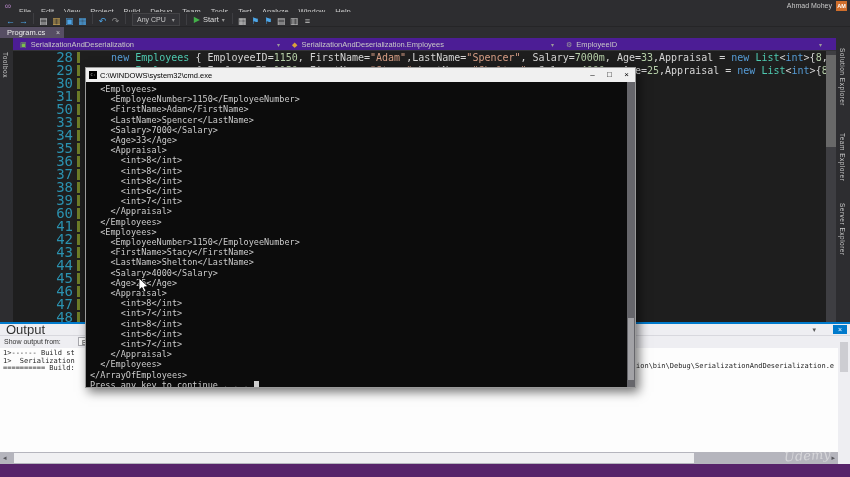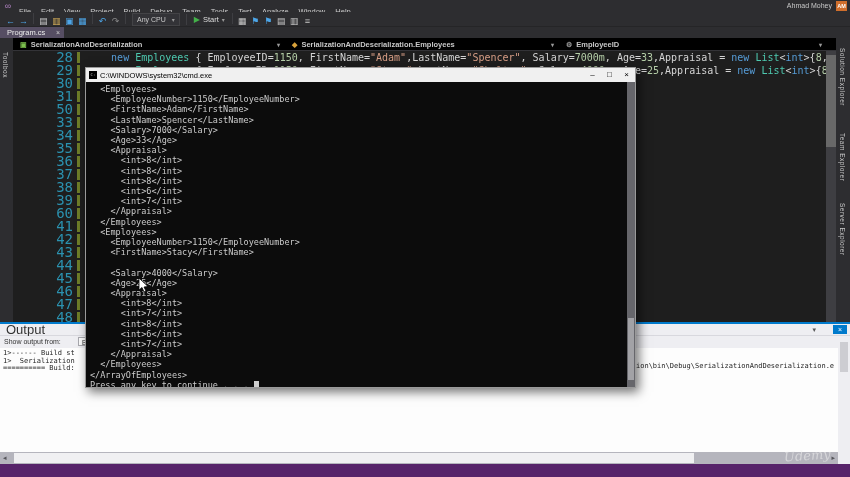--- a/index.html
+++ b/index.html
@@ -26,21 +26,21 @@
   #platform-dd .chev{font-size:6px;color:#999;}
   #start-btn{display:inline-flex;align-items:center;height:13px;margin:0 4px;gap:3px;color:#dddddd;font-size:7.5px;}
   #start-btn .play{color:#43b049;font-size:8px;}
   #start-btn .chev{font-size:6px;color:#999;}
 
   
   #tabstrip{left:0;top:27px;width:850px;height:11px;background:#2d2d30;}
   #program-tab{left:0;top:27px;height:11px;width:64px;background:#564e63;color:#ececec;
            font-size:7.5px;line-height:11px;padding-left:7px;box-sizing:border-box;}
   #program-tab .tclose{position:absolute;right:4px;top:0;font-size:7px;color:#cfcfcf;}
-  #navbar{left:13px;top:38px;width:823px;height:13px;background:#000000;border-bottom:1px solid #333337;box-sizing:border-box;font-weight:bold;}
+  #navbar{left:13px;top:38px;width:823px;height:13px;background:#4c1d95;border-bottom:1px solid #333337;box-sizing:border-box;}
   .navdd{position:absolute;top:0;height:13px;display:flex;align-items:center;gap:4px;padding:0 4px;box-sizing:border-box;}
   .navdd .lbl{font-size:7.5px;color:#c8c8c8;white-space:nowrap;overflow:hidden;text-overflow:ellipsis;}
   .navdd .chev{margin-left:auto;font-size:6px;color:#9a9a9a;}
   .nico{font-size:7px;line-height:7px;}
 
   
   #left-strip{left:0;top:38px;width:13px;height:284px;background:#2d2d30;}
   #toolbox-tab{left:2px;top:14px;writing-mode:vertical-rl;font-size:6.5px;color:#c8c8c8;letter-spacing:.5px;}
   #right-strip{left:836px;top:38px;width:14px;height:284px;background:#2d2d30;}
   .rtab{position:absolute;left:3px;writing-mode:vertical-rl;font-size:6.5px;color:#c8c8c8;letter-spacing:.5px;white-space:nowrap;}
@@ -325,20 +325,21 @@
         <div class="cline" style="top: 73.4px;">      &lt;int&gt;8&lt;/int&gt;</div>
         <div class="cline" style="top: 83.6px;">      &lt;int&gt;8&lt;/int&gt;</div>
         <div class="cline" style="top: 93.8px;">      &lt;int&gt;8&lt;/int&gt;</div>
         <div class="cline" style="top: 104px;">      &lt;int&gt;6&lt;/int&gt;</div>
         <div class="cline" style="top: 114.2px;">      &lt;int&gt;7&lt;/int&gt;</div>
         <div class="cline" style="top: 124.4px;">    &lt;/Appraisal&gt;</div>
         <div class="cline" style="top: 134.6px;">  &lt;/Employees&gt;</div>
         <div class="cline" style="top: 144.8px;">  &lt;Employees&gt;</div>
         <div class="cline" style="top: 155px;">    &lt;EmployeeNumber&gt;1150&lt;/EmployeeNumber&gt;</div>
         <div class="cline" style="top: 165.2px;">    &lt;FirstName&gt;Stacy&lt;/FirstName&gt;</div>
+        <div class="cline" style="top: 175.4px;">    &lt;LastName&gt;Shelton&lt;/LastName&gt;</div>
         <div class="cline" style="top: 185.6px;">    &lt;Salary&gt;4000&lt;/Salary&gt;</div>
         <div class="cline" style="top: 195.8px;">    &lt;Age&gt;25&lt;/Age&gt;</div>
         <div class="cline" style="top: 206px;">    &lt;Appraisal&gt;</div>
         <div class="cline" style="top: 216.2px;">      &lt;int&gt;8&lt;/int&gt;</div>
         <div class="cline" style="top: 226.4px;">      &lt;int&gt;7&lt;/int&gt;</div>
         <div class="cline" style="top: 236.6px;">      &lt;int&gt;8&lt;/int&gt;</div>
         <div class="cline" style="top: 246.8px;">      &lt;int&gt;6&lt;/int&gt;</div>
         <div class="cline" style="top: 257px;">      &lt;int&gt;7&lt;/int&gt;</div>
         <div class="cline" style="top: 267.2px;">    &lt;/Appraisal&gt;</div>
         <div class="cline" style="top: 277.4px;">  &lt;/Employees&gt;</div>

